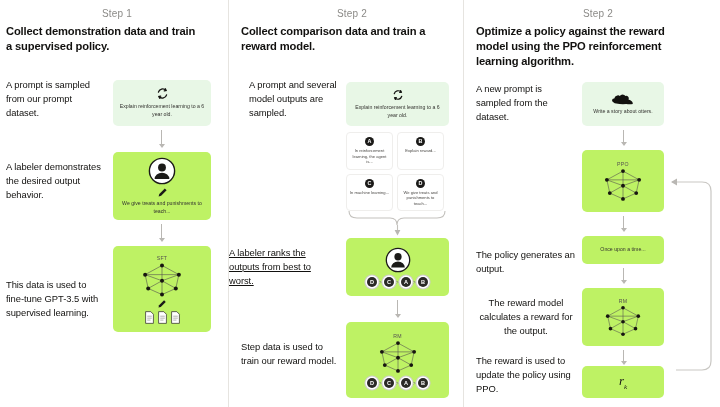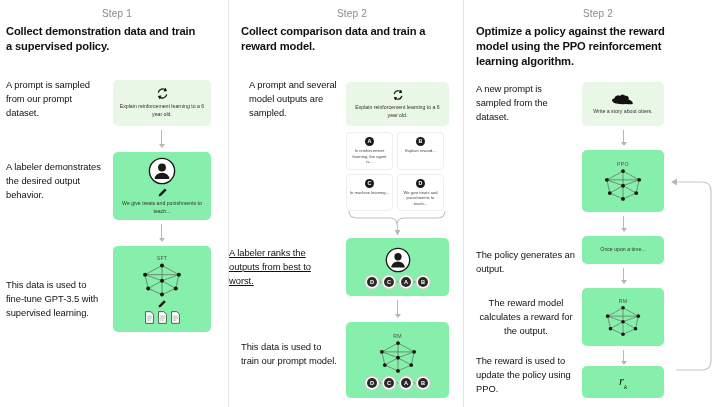--- a/index.html
+++ b/index.html
@@ -21,21 +21,21 @@
   .step-label{font-size:10px;color:#8b8a87;letter-spacing:.2px;margin:0 0 5px 0;text-align:center;}
   .step-title{font-size:11.2px;font-weight:bold;line-height:1.32;color:#12110f;margin:0;letter-spacing:-.15px;}
   .c1 .step-title,.c2 .step-title{max-width:190px;}
   .c3 .step-title{max-width:215px;}
 
   
   .row{position:absolute;display:flex;align-items:flex-start;}
   .cap{font-size:9.4px;line-height:1.5;color:#12110f;letter-spacing:-.05px;}
 
   .card{
-    background:#86efac;border-radius:5px;
+    background:#bef264;border-radius:5px;
     display:flex;flex-direction:column;align-items:center;justify-content:center;
     box-sizing:border-box;
   }
   .card.green{background:#e8f7e6;}
   .cardtxt{font-size:5.2px;line-height:1.45;color:#33322f;text-align:center;padding:0 5px;}
   .cardtag{font-size:5.2px;color:#55534f;letter-spacing:.3px;margin-bottom:1px;}
 
   .arrow{position:absolute;width:9px;display:flex;flex-direction:column;align-items:center;}
   .arrow i{display:block;width:1px;background:#b9b7b3;}
   .arrow b{display:block;width:0;height:0;border-left:3px solid transparent;border-right:3px solid transparent;border-top:4px solid #b9b7b3;}
@@ -220,21 +220,21 @@
         <span class="gt">&gt;</span>
         <span class="chip">B</span>
       </div>
     </div>
     <div class="arrow" style="top:300px;left:164px;height:18px;">
         <i style="height:14px;"></i>
         <b></b>
       </div>
 
     <div class="row" style="top:340px;left:12px;">
-      <div class="cap" style="width:96px;">This data is used to train our prompt model.</div>
+      <div class="cap" style="width:96px;">Step data is used to train our reward model.</div>
     </div>
     <div class="card" style="position:absolute;top:322px;left:117px;width:103px;height:76px;">
       <div class="cardtag">RM</div>
       <span>
         <svg width="44" height="34" viewBox="0 0 60 46">
           <g stroke="#55534f" stroke-width=".8" fill="none">
             <path d="M30 4 L8 16 M30 4 L52 16 M30 4 L30 24 M8 16 L30 24 M52 16 L30 24 M8 16 L12 34 M52 16 L48 34 M30 24 L12 34 M30 24 L48 34 M12 34 L30 42 M48 34 L30 42 M30 24 L30 42 M8 16 L52 16"></path>
           </g>
           <g fill="#17160f">
             <circle cx="30" cy="4" r="2.6"></circle>

